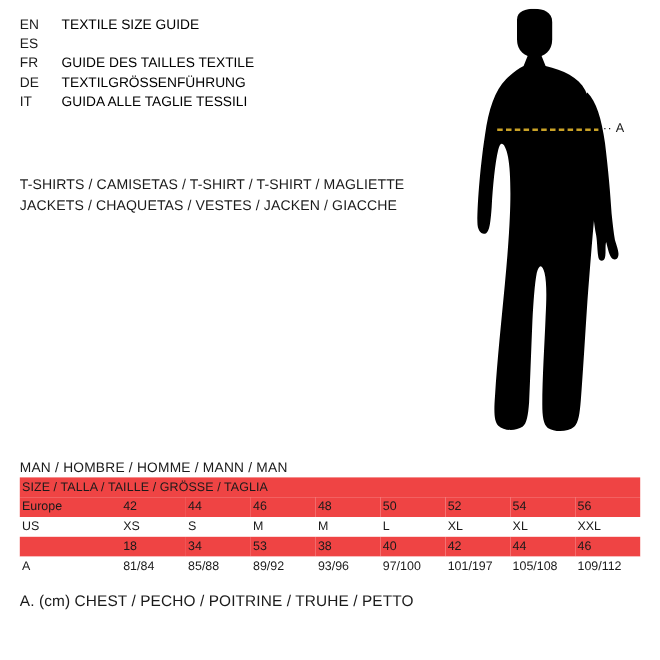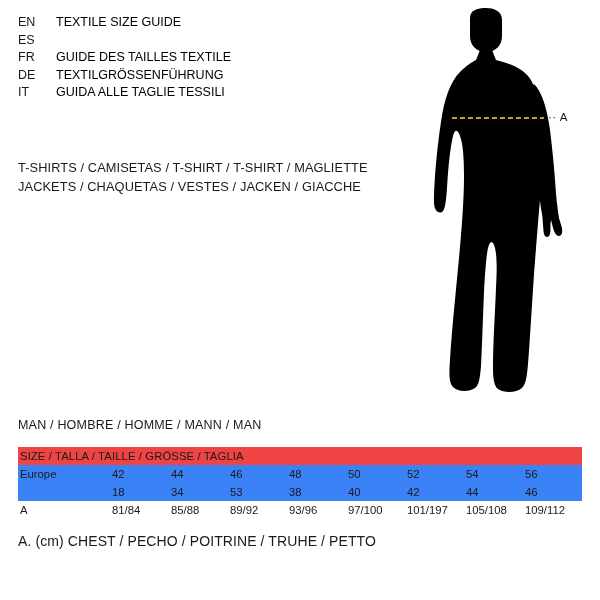--- a/index.html
+++ b/index.html
@@ -83,21 +83,21 @@
   .table-section {
     position: absolute;
     left: 18px;
     top: 418px;
     width: 564px;
   }
   .table-title {
     font-size: 12.5px;
     letter-spacing: 0.2px;
     color: #1a1a1a;
-    margin-bottom: 15px;
+    margin-bottom: 2px;
   }
   table.sizes {
     border-collapse: collapse;
     width: 564px;
     table-layout: fixed;
     font-size: 11.3px;
   }
   table.sizes th, table.sizes td {
     text-align: left;
     padding: 3px 0 3px 2px;
@@ -105,21 +105,21 @@
     color: #1a1a1a;
   }
   tr.header-row {
     background: #ef4444;
   }
   tr.header-row th {
     font-size: 11.3px;
     letter-spacing: 0.1px;
   }
   tr.shade {
-    background: #3b82f6;
+    background: #ef4444;
   }
   tr.plain {
     background: #ffffff;
   }
   td.label-col, th.label-col {
     width: 92px;
   }
   .footnote {
     margin-top: 14px;
     font-size: 14px;
@@ -235,20 +235,31 @@
           <td>42</td>
           <td>44</td>
           <td>46</td>
           <td>48</td>
           <td>50</td>
           <td>52</td>
           <td>54</td>
           <td>56</td>
         </tr>
 
+        <tr class="plain">
+          <td class="label-col">US</td>
+          <td>XS</td>
+          <td>S</td>
+          <td>M</td>
+          <td>M</td>
+          <td>L</td>
+          <td>XL</td>
+          <td>XL</td>
+          <td>XXL</td>
+        </tr>
 
         <tr class="shade">
           <td class="label-col"></td>
           <td>18</td>
           <td>34</td>
           <td>53</td>
           <td>38</td>
           <td>40</td>
           <td>42</td>
           <td>44</td>

